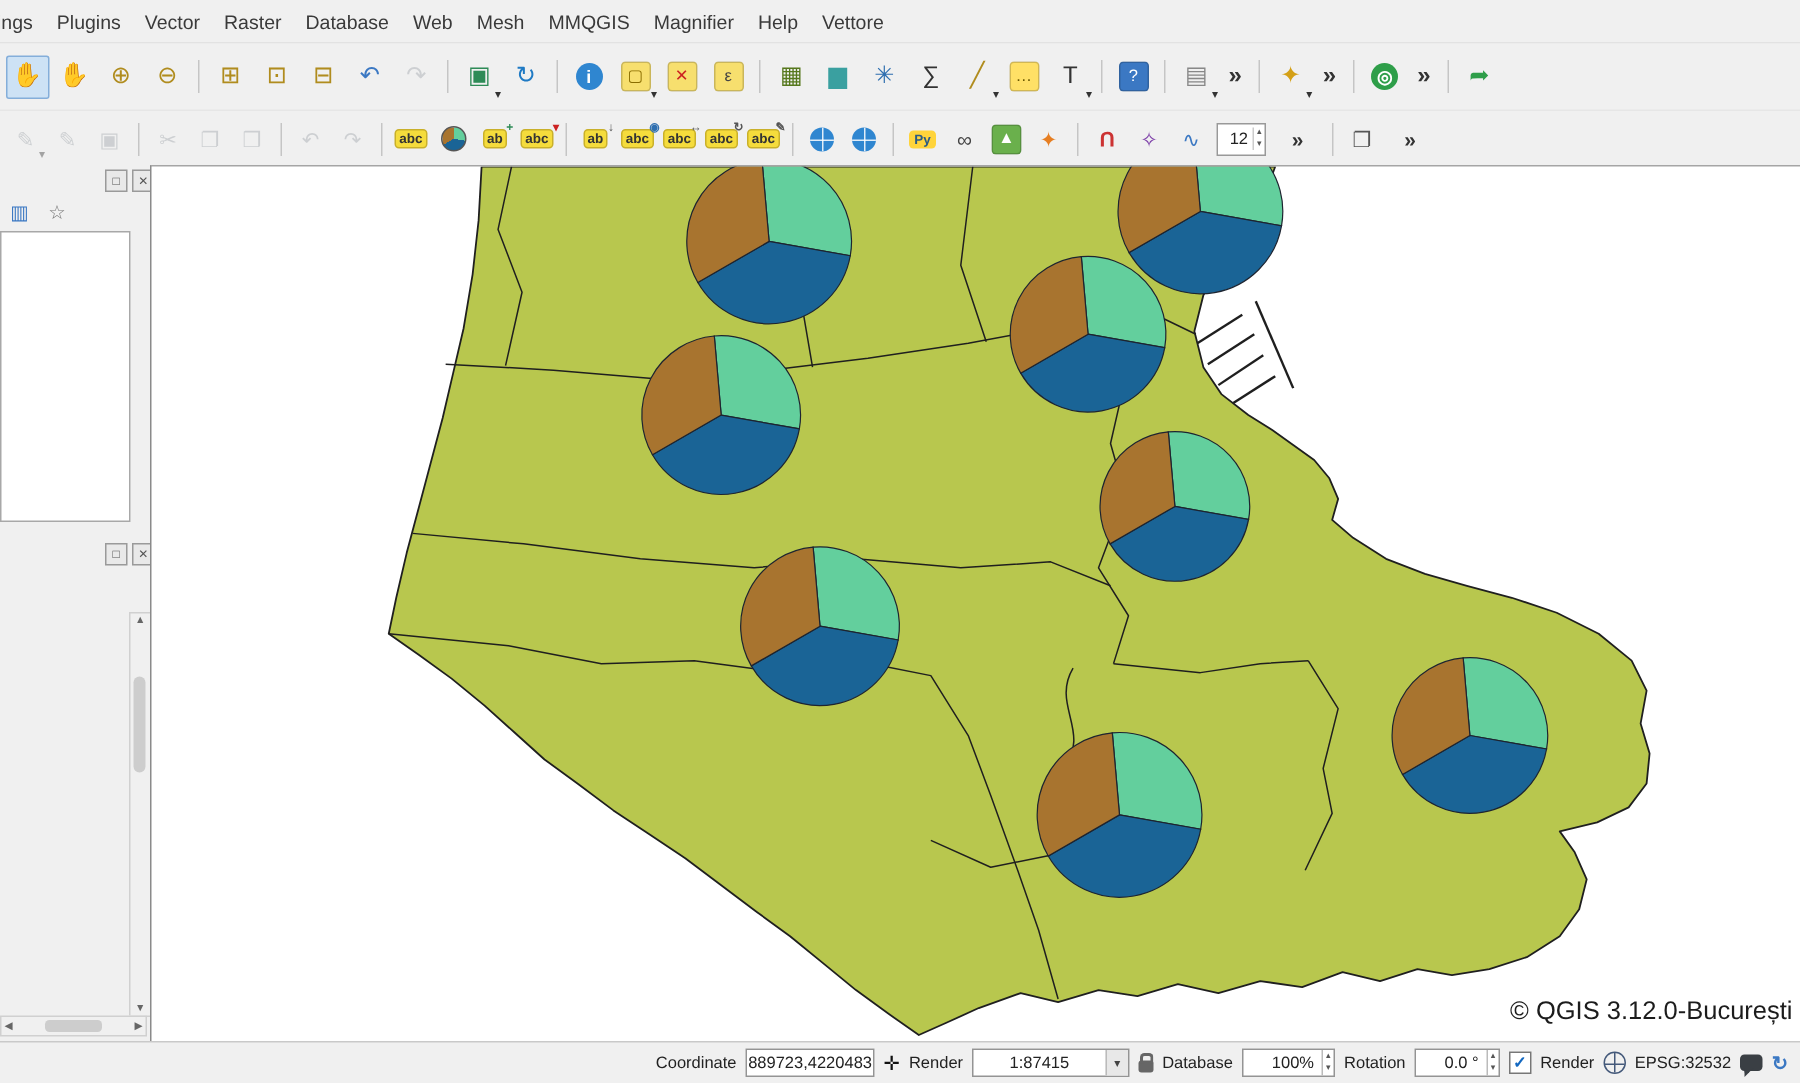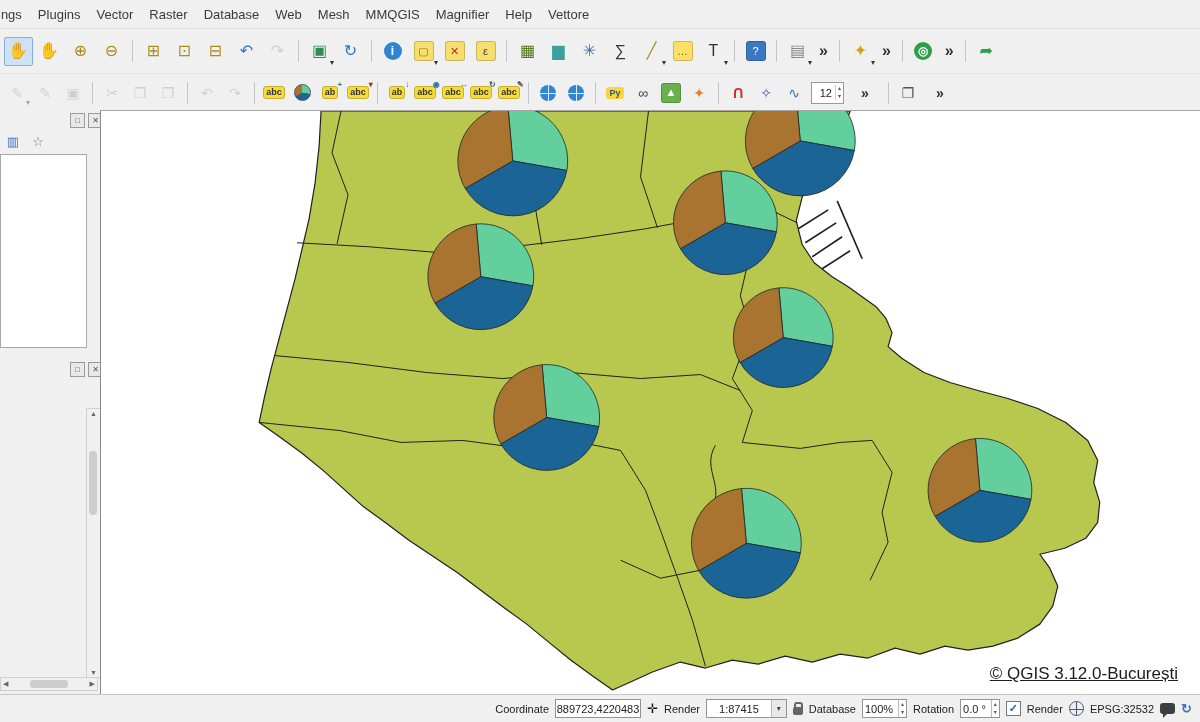--- a/index.html
+++ b/index.html
@@ -67,36 +67,36 @@
         font-size:7px;color:#666;padding:0 2px;box-sizing:border-box;}
   .hthumb{width:38px;height:8px;background:#cdcdcd;border-radius:3px;}
 
   
   .map-canvas{position:absolute;left:100px;top:110px;width:1100px;height:584px;background:#fff;
         border-left:1px solid #8a8a8a;border-top:1px solid #a5a5a5;overflow:hidden;box-sizing:border-box;}
   .map-canvas svg{display:block;width:100%;height:100%;}
   .land{stroke:#1f1f1f;stroke-width:1.2;stroke-linejoin:round;}
   .district{fill:none;stroke:#1f1f1f;stroke-width:1;stroke-linejoin:round;}
   .pier{fill:none;stroke:#1f1f1f;stroke-width:1.6;}
-  .copyright{position:absolute;right:22px;bottom:10px;font-size:17px;color:#1c1c1c;text-decoration:underline;}
+  .copyright{position:absolute;right:5px;bottom:10px;font-size:17px;color:#1c1c1c;}
 
   
   .statusbar{position:absolute;left:0;bottom:0;width:100%;height:28px;background:#f0f0f0;
         border-top:1px solid #c9c9c9;display:flex;align-items:center;gap:6px;padding:0 8px;
         font-size:11px;color:#222;box-sizing:border-box;}
   .sb-spacer{flex:1;}
   .sb-input{height:19px;border:1px solid #949494;background:#fff;display:flex;align-items:center;
         justify-content:center;padding:0 4px;font-size:11px;box-sizing:border-box;}
   .sb-combo{height:19px;border:1px solid #949494;background:#fff;display:flex;align-items:center;
         font-size:11px;box-sizing:border-box;}
-  .sb-combo .cv{padding:0 12px;}
+  .sb-combo .cv{padding:0 24px;}
   .sb-combo .ca{width:14px;align-self:stretch;display:flex;align-items:center;justify-content:center;
         border-left:1px solid #bbb;background:#e8e8e8;font-size:8px;color:#444;}
   .sb-spin{height:19px;border:1px solid #949494;background:#fff;display:flex;align-items:center;
-        padding-left:2px;font-size:11px;box-sizing:border-box;}
+        padding-left:19px;font-size:11px;box-sizing:border-box;}
   .sb-spin .arrows{display:flex;flex-direction:column;font-size:6px;line-height:1.2;color:#555;
         border-left:1px solid #bbb;margin-left:5px;padding:0 2px;align-self:stretch;justify-content:center;}
   .checkbox{width:13px;height:13px;border:1px solid #777;background:#fff;display:flex;align-items:center;
         justify-content:center;font-size:11px;color:#1368c0;font-weight:bold;}
   .ico-lock{width:10px;height:8px;background:#666;border-radius:2px;position:relative;margin-top:5px;}
   .ico-lock::before{content:"";position:absolute;top:-5px;left:1px;width:5px;height:5px;
         border:2px solid #666;border-bottom:none;border-radius:3px 3px 0 0;}
   .ico-globe2{width:13px;height:13px;border:1.5px solid #44597a;border-radius:50%;position:relative;}
   .ico-globe2::before{content:"";position:absolute;top:50%;left:0;width:100%;height:1px;background:#44597a;}
   .ico-globe2::after{content:"";position:absolute;left:50%;top:0;width:1px;height:100%;background:#44597a;}

